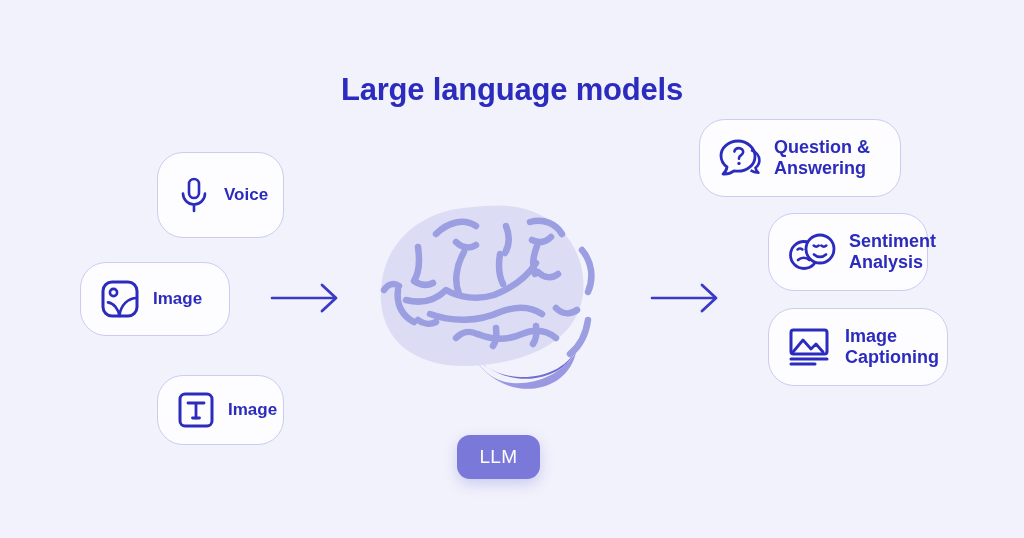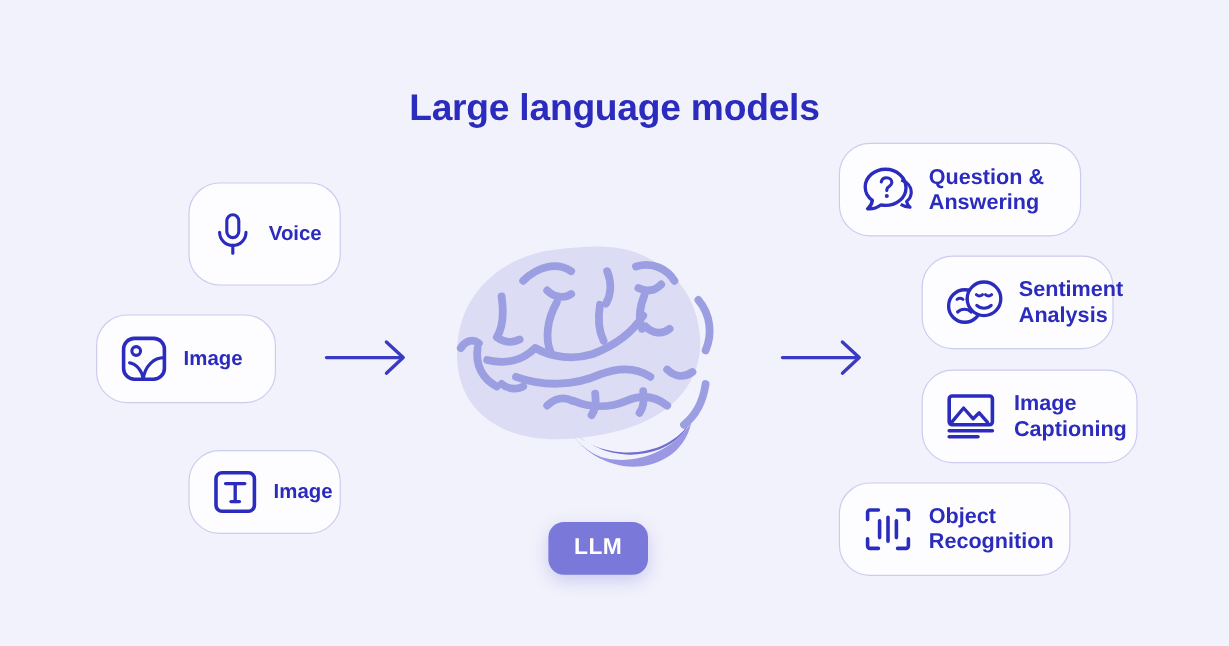--- a/index.html
+++ b/index.html
@@ -83,21 +83,21 @@
   #llm-badge {
     position: absolute;
     left: 457px;
     top: 435px;
     width: 83px;
     height: 44px;
     border-radius: 13px;
     background: #7a78d8;
     color: #ffffff;
     font-size: 19px;
-    font-weight: bold;
+    font-weight: normal;
     display: flex;
     align-items: center;
     justify-content: center;
     letter-spacing: 0.4px;
     box-shadow: 0 5px 14px rgba(122,120,216,0.32);
   }
 </style>
 </head>
 <body>
 
@@ -222,31 +222,14 @@
       <svg width="46" height="42" viewBox="0 0 46 42" fill="none">
         <rect x="4" y="4" width="36" height="24" rx="2.5" stroke="#2b2bbd" stroke-width="3"></rect>
         <path d="M6 26l10-12 8 9 5-5 7 8" stroke="#2b2bbd" stroke-width="2.8" stroke-linecap="round" stroke-linejoin="round"></path>
         <path d="M4 33h36M4 38h24" stroke="#2b2bbd" stroke-width="3" stroke-linecap="round"></path>
       </svg>
     </span>
     <span class="label">Image
 Captioning</span>
   </div>
 
-  <div class="card big-label" id="card-object">
-    <span class="icon">
-      <svg width="44" height="42" viewBox="0 0 44 42" fill="none">
-        <g stroke="#2b2bbd" stroke-width="3" stroke-linecap="round" stroke-linejoin="round" fill="none">
-          <path d="M5 13V7a2 2 0 012-2h7"></path>
-          <path d="M39 13V7a2 2 0 00-2-2h-7"></path>
-          <path d="M5 29v6a2 2 0 002 2h7"></path>
-          <path d="M39 29v6a2 2 0 01-2 2h-7"></path>
-        </g>
-        <g stroke="#2b2bbd" stroke-width="3" stroke-linecap="round">
-          <path d="M15 14v14M22 11v20M29 14v14"></path>
-        </g>
-      </svg>
-    </span>
-    <span class="label">Object
-Recognition</span>
-  </div>
 
 </div>
 
 </body></html>

